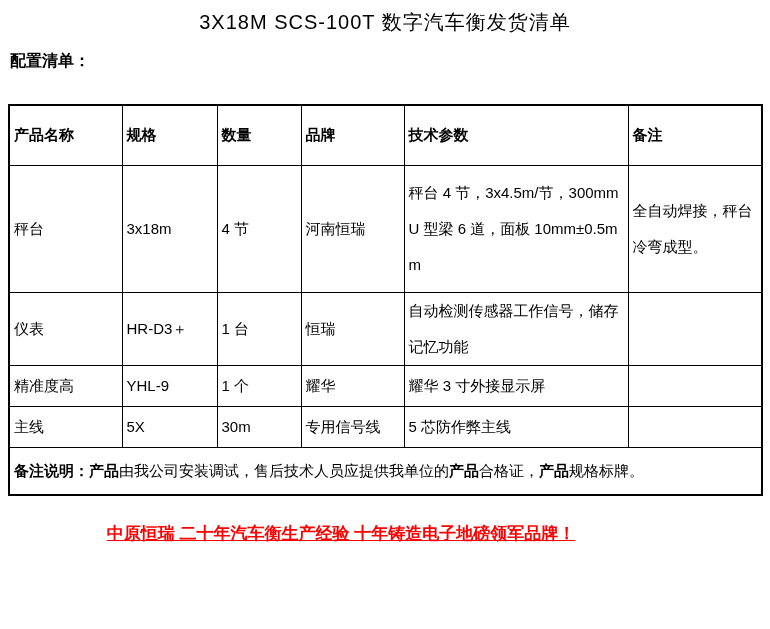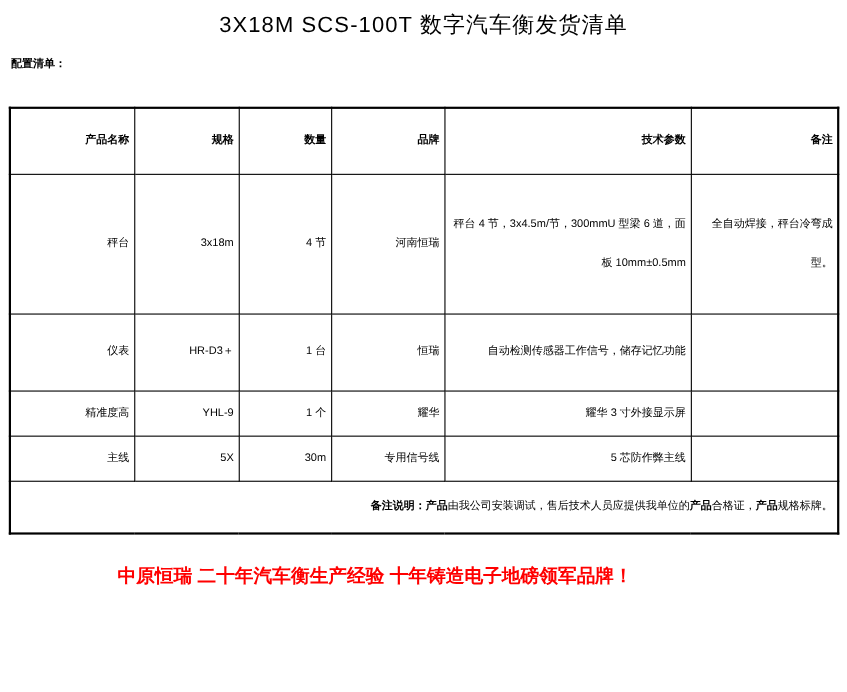--- a/index.html
+++ b/index.html
@@ -13,36 +13,36 @@
     overflow: hidden;
   }
   .doc-title {
     text-align: center;
     font-size: 20px;
     font-weight: normal;
     padding-top: 9px;
     letter-spacing: 1px;
   }
   .subtitle {
-    font-size: 10px;
+    font-size: 16px;
     font-weight: bold;
     margin: 15px 0 0 10px;
   }
   table.ship-table {
     border-collapse: collapse;
     table-layout: fixed;
     width: 753px;
     margin: 32px 0 0 8px;
     border: 2px solid #000000;
   }
   table.ship-table td, table.ship-table th {
     border: 1px solid #000000;
-    font-size: 10px;
+    font-size: 15px;
     font-weight: normal;
-    text-align: right;
+    text-align: left;
     vertical-align: middle;
     line-height: 36px;
     padding: 0 4px;
     overflow: hidden;
     word-break: break-all;
   }
   table.ship-table th { font-weight: bold; }
   tr.hdr       { height: 60px; }
   tr.r-tall    { height: 127px; }
   tr.r-single  { height: 39px; }
@@ -57,20 +57,21 @@
     padding: 0 6px;
   }
   .b { font-weight: bold; }
   .slogan {
     color: #ff0000;
     font-size: 17px;
     font-weight: bold;
     text-align: center;
     margin-top: 26px;
     padding-right: 88px;
+    text-decoration: underline;
   }
 </style>
 </head>
 <body>
 
 <div class="doc-title">3X18M SCS-100T 数字汽车衡发货清单</div>
 
 <div class="subtitle">配置清单：</div>
 
 <table class="ship-table">

